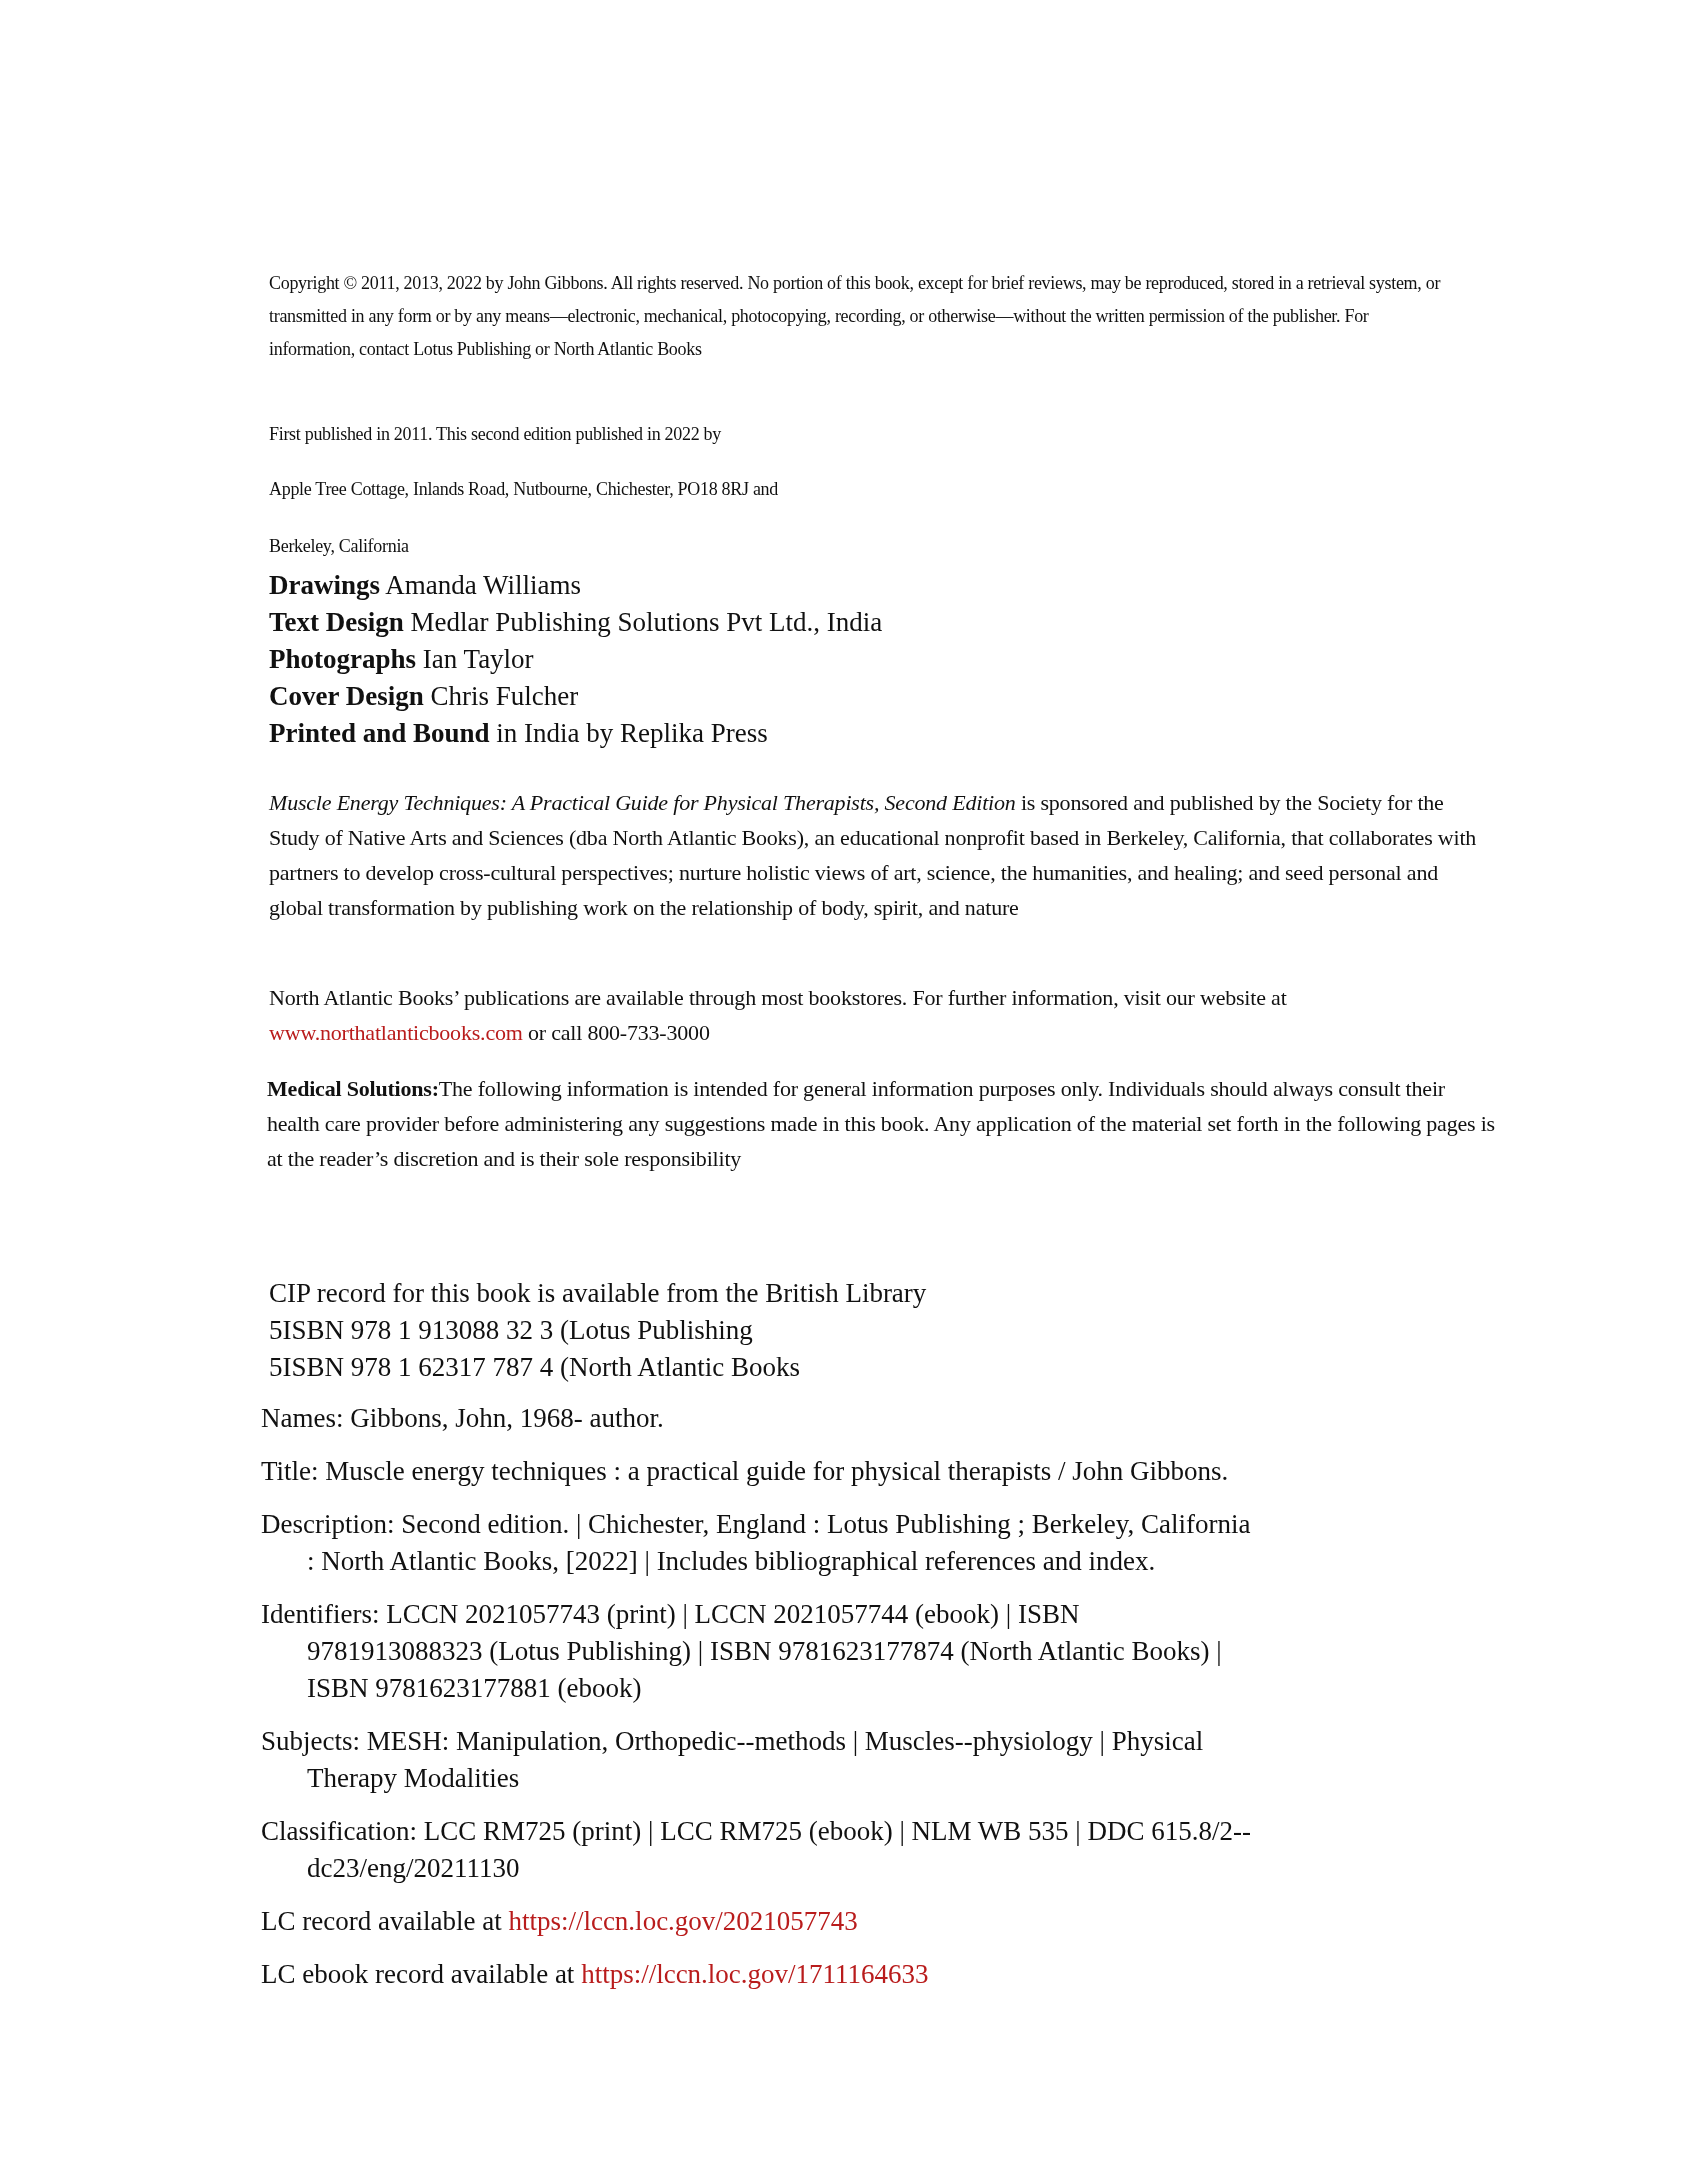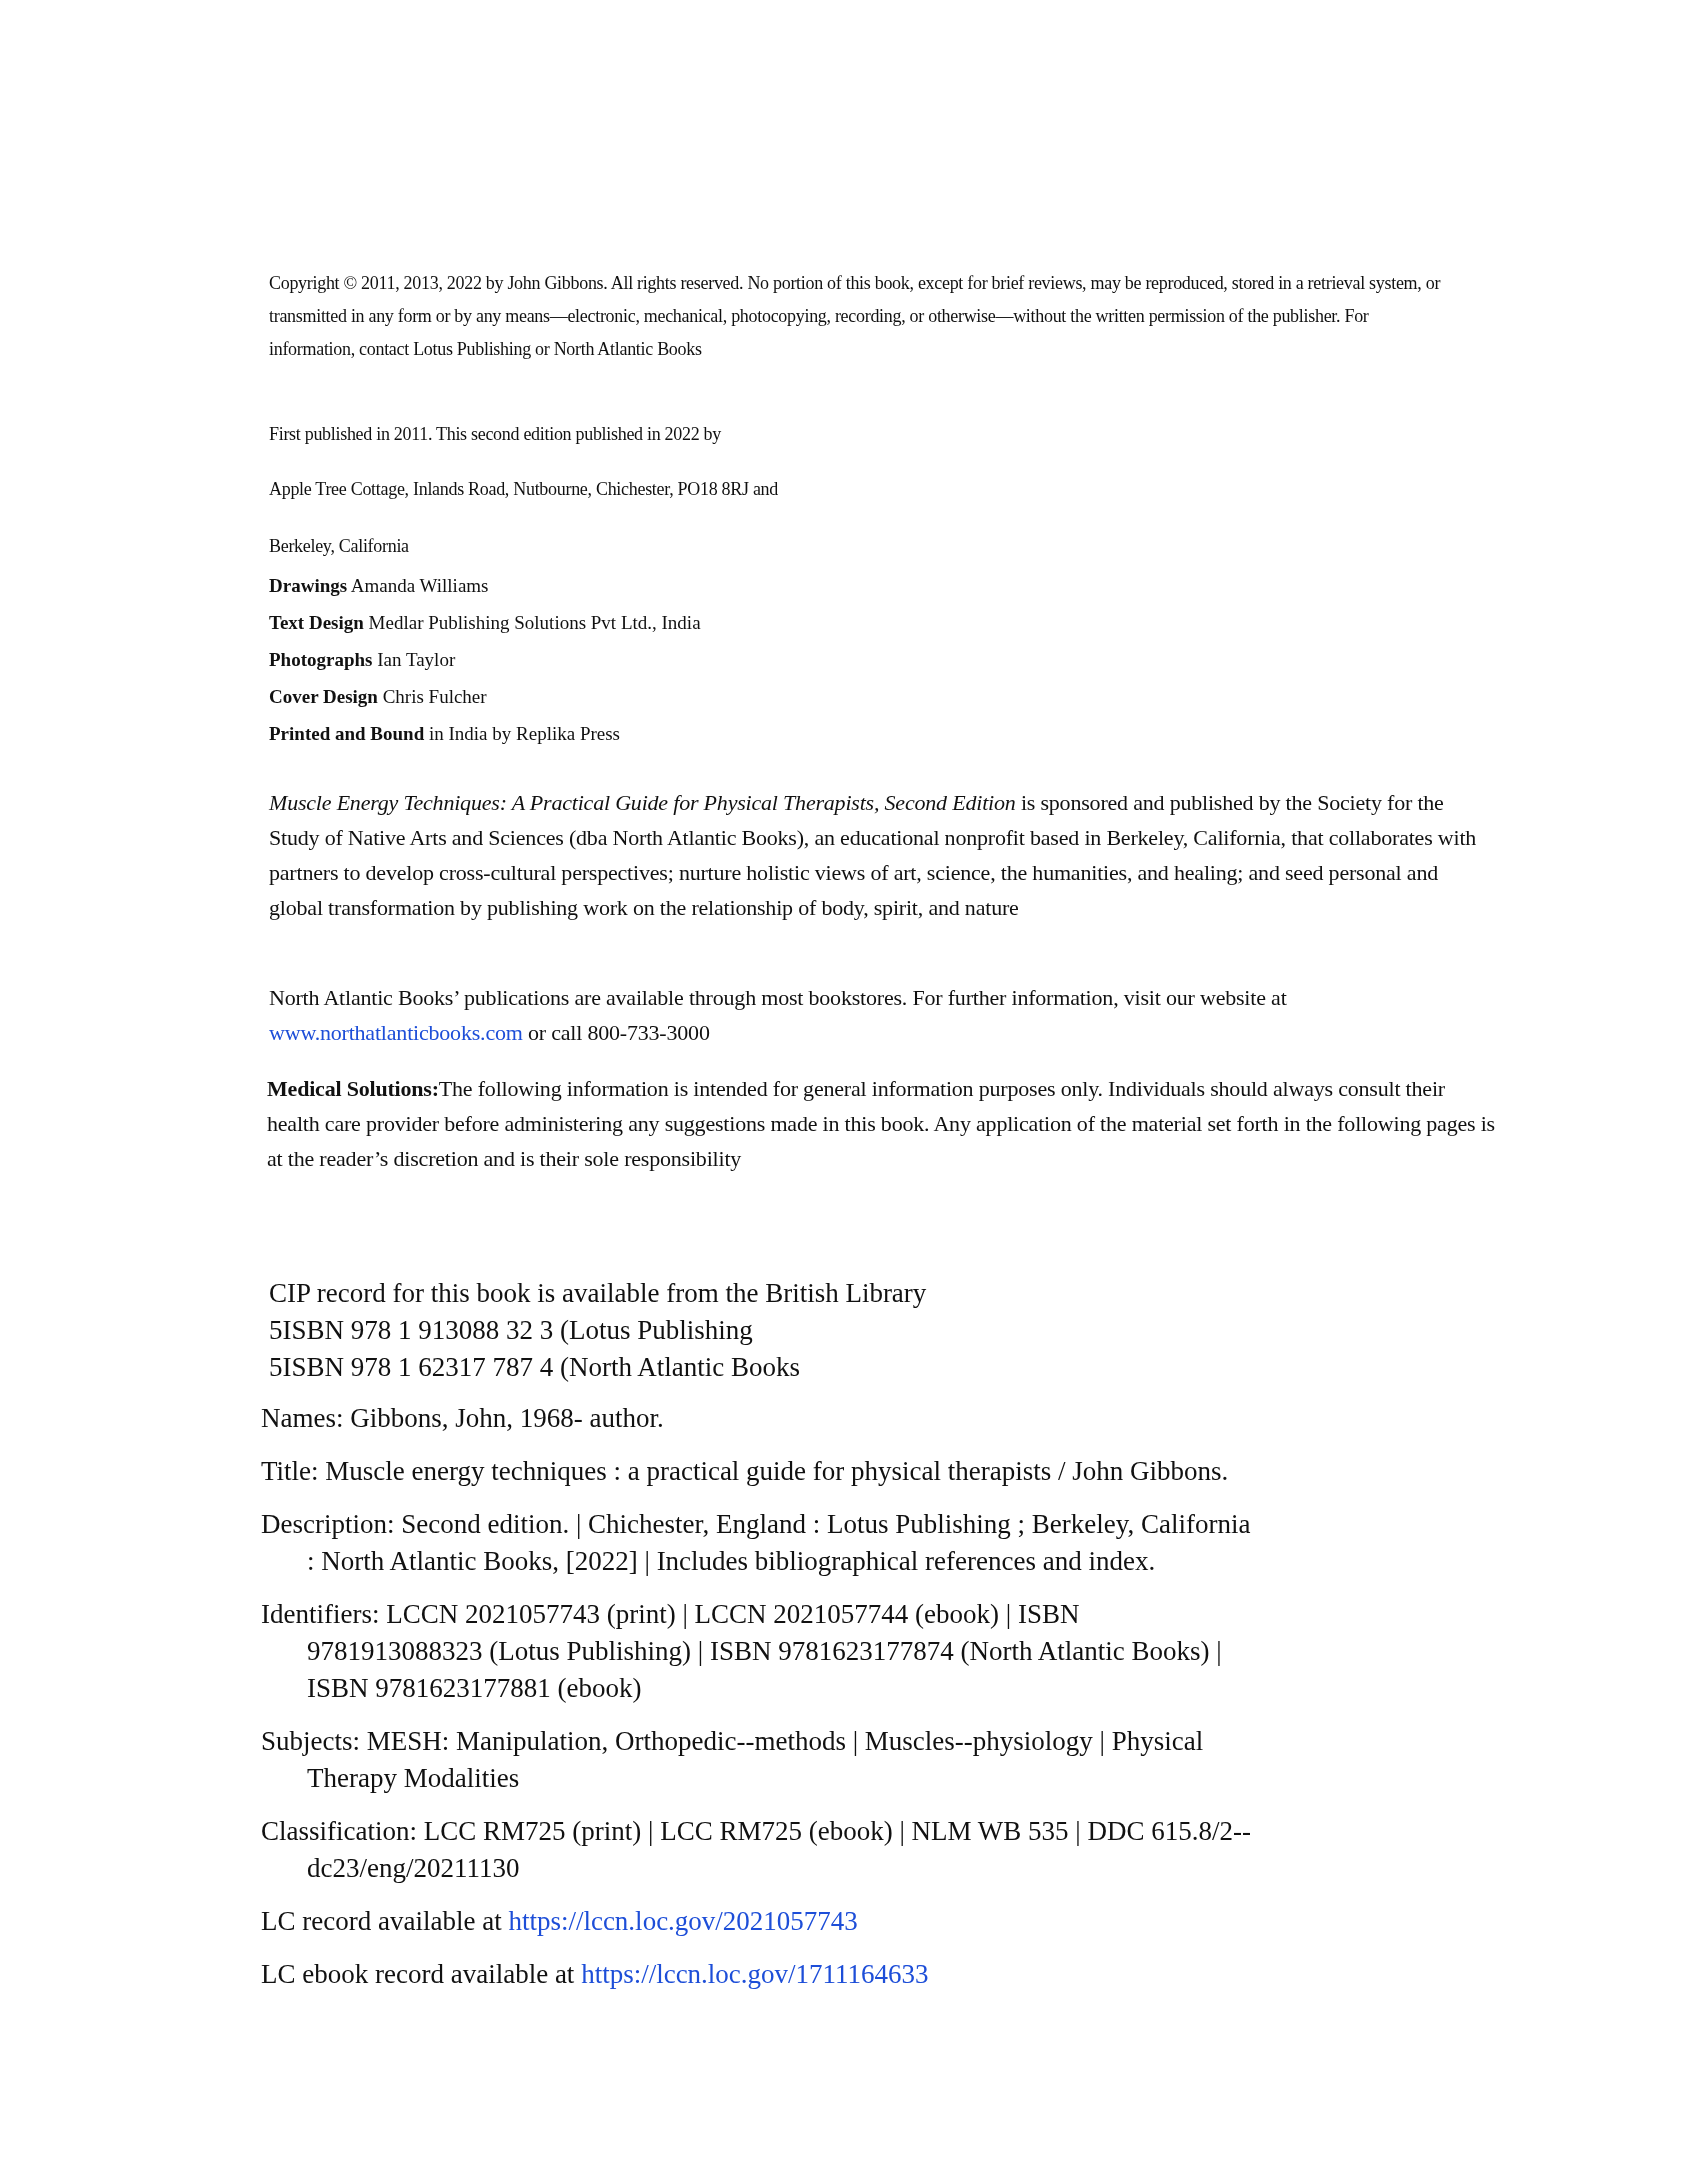--- a/index.html
+++ b/index.html
@@ -25,36 +25,36 @@
     }
     #copyright { left: 269px; top: 267px; width: 1188px; }
     #first-published { left: 269px; top: 418px; }
     #address { left: 269px; top: 473px; text-align: center; }
     #berkeley { left: 269px; top: 530px; }
 
     
     .credits {
       left: 269px;
       top: 567px;
-      font-size: 19px;
+      font-size: 27px;
       line-height: 37px;
     }
     .credits .row { white-space: nowrap; }
     .credits b { font-weight: bold; }
 
     
     .para {
       font-size: 22px;
       line-height: 35px;
       letter-spacing: -0.2px;
     }
     #sponsor { left: 269px; top: 785px; width: 1228px; }
     #availability { left: 269px; top: 980px; width: 1228px; }
     #disclaimer { left: 267px; top: 1071px; width: 1228px; }
-    .link { color: #1d4ed8; text-decoration: none; }
+    .link { color: #b91c1c; text-decoration: none; }
     i { font-style: italic; }
 
     
     .cip {
       font-size: 27px;
       line-height: 37px;
     }
     #cip-lines { left: 269px; top: 1275px; }
     #cip-lines .row { white-space: nowrap; height: 37px; }
     #catalog { left: 261px; top: 1384px; width: 990px; }

